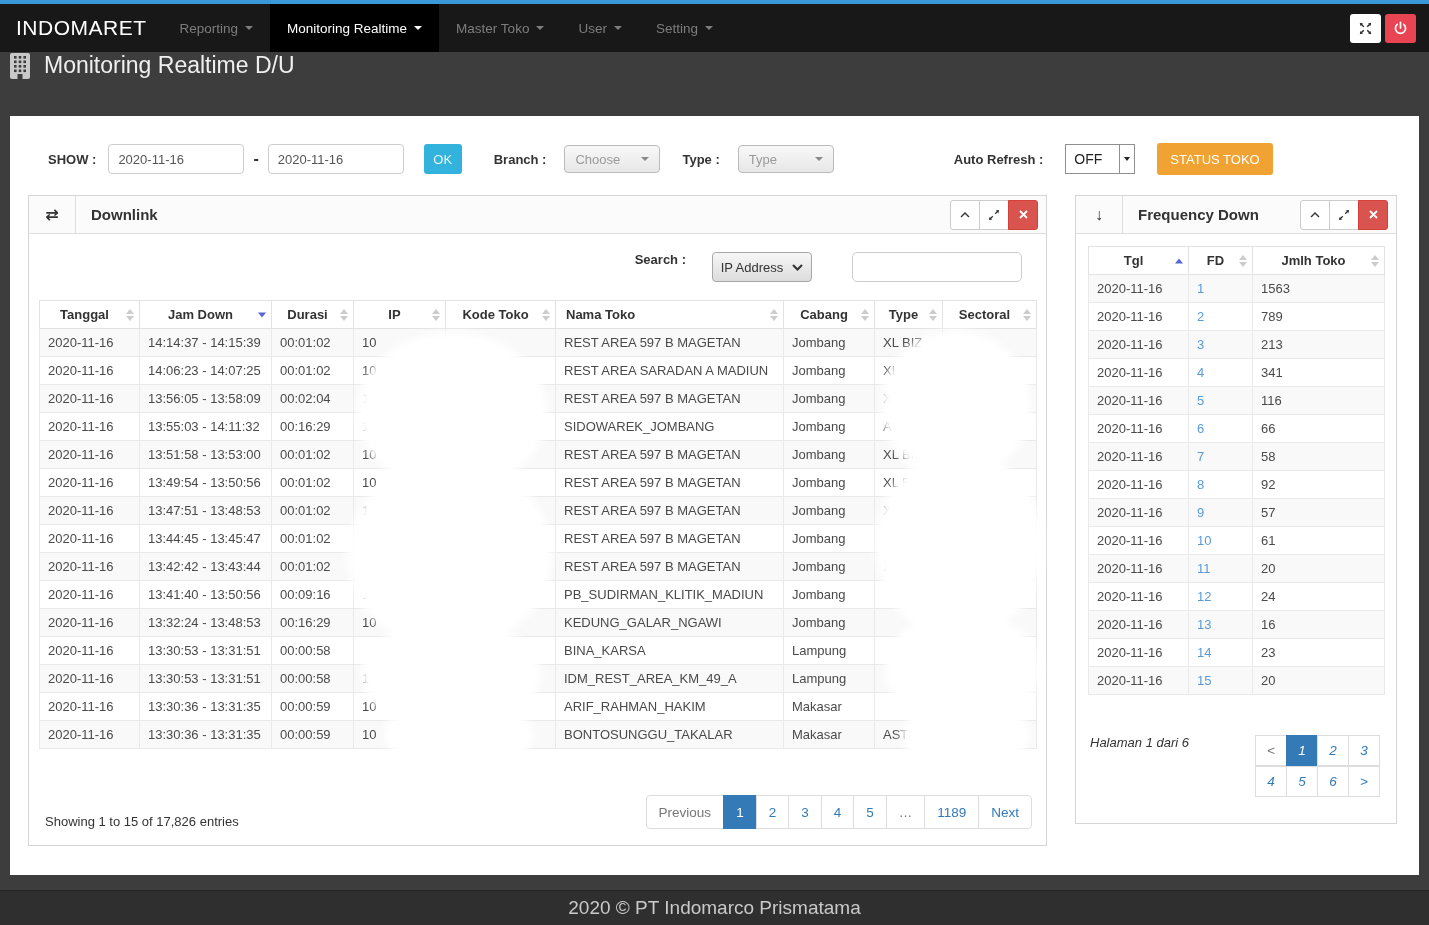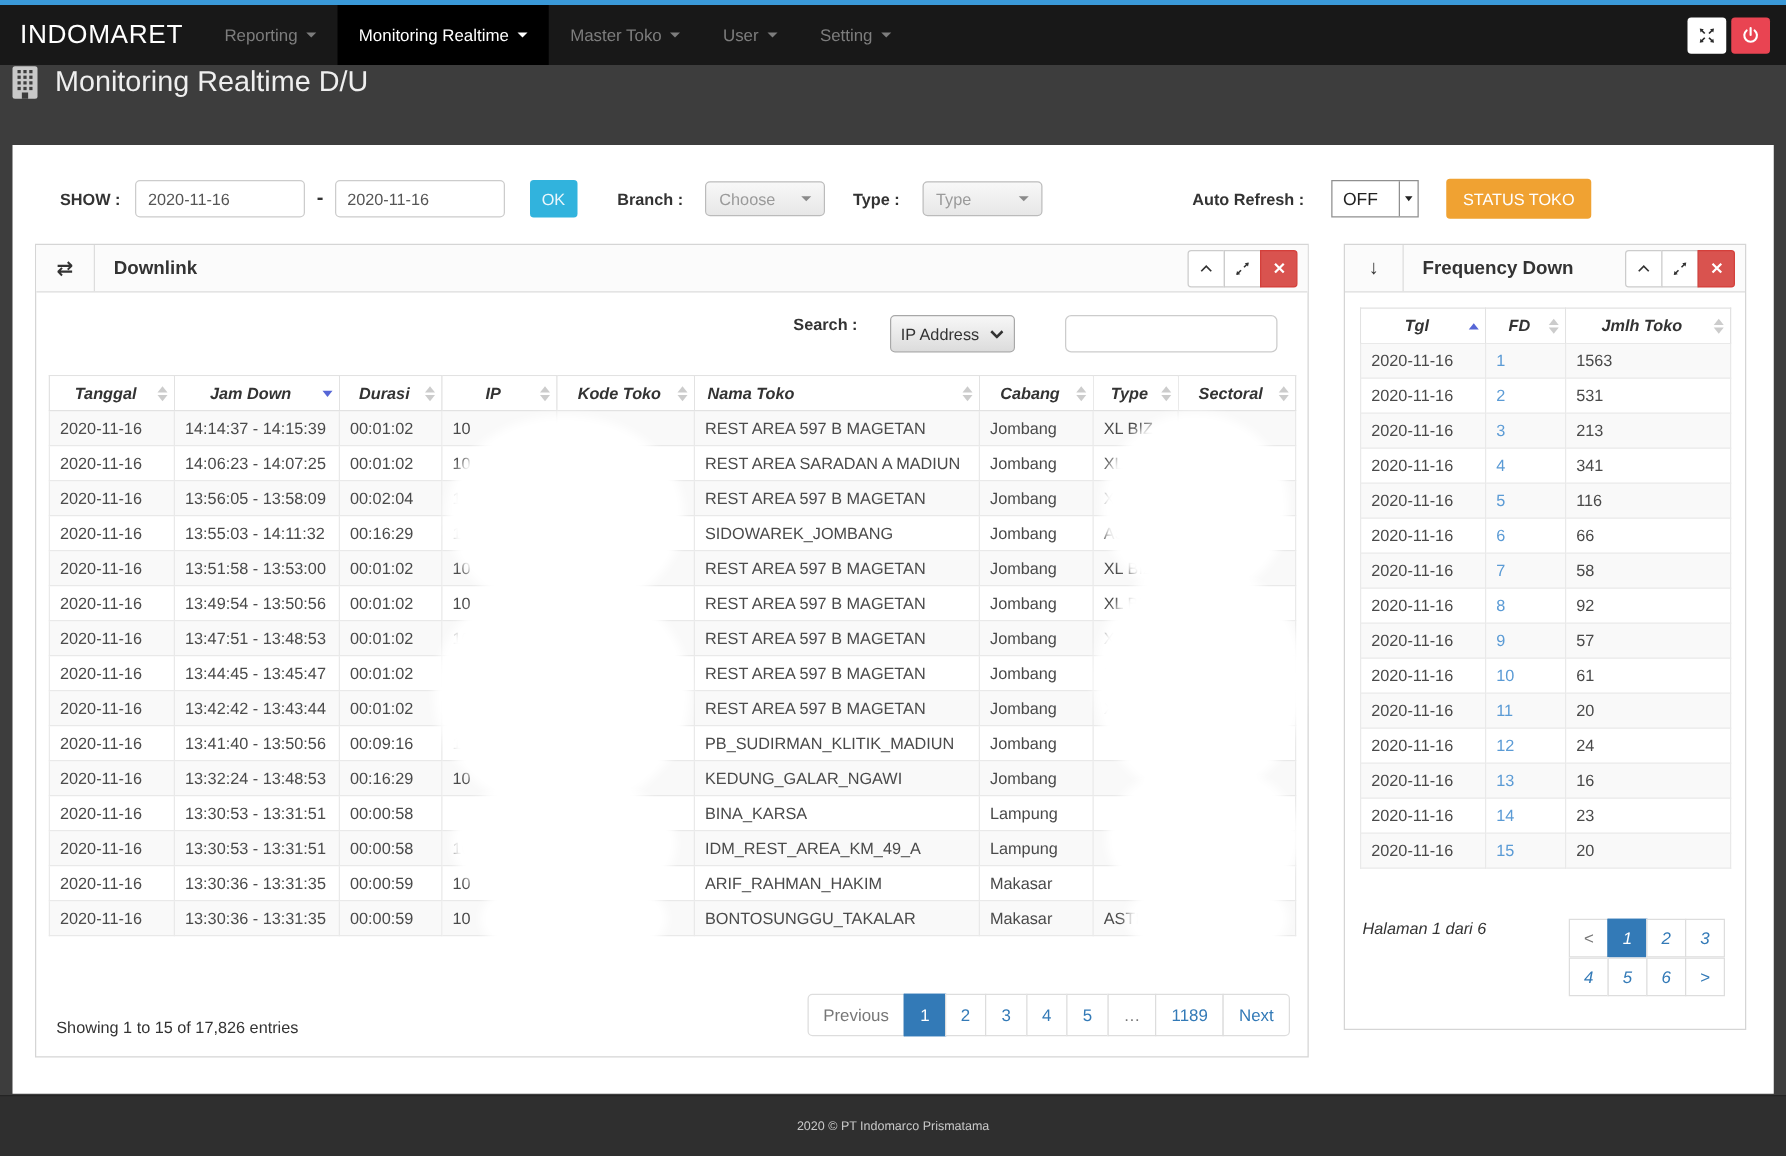--- a/index.html
+++ b/index.html
@@ -49,21 +49,21 @@
   .hbtn:first-child { border-radius:3px 0 0 3px; }
   .hbtn-close { background:#d9534f; border-color:#d43f3a; border-radius:0 3px 3px 0; }
   .panel-body { padding:8px 10px 16px; }
   
   .search-row { display:flex; justify-content:flex-end; align-items:flex-start; margin:10px 14px 18px 0; }
   .ip-btn { width:100px; height:30px; margin-left:26px; background:linear-gradient(#f7f7f7,#dcdcdc); border:1px solid #a8a8a8; border-radius:4px; font-size:13px; color:#333; display:flex; align-items:center; justify-content:center; gap:9px; cursor:pointer; }
   .search-input { width:170px; height:30px; margin-left:40px; border:1px solid #ccc; border-radius:5px; font-family:inherit; padding:0 8px; }
   
   .table-wrap { position:relative; }
   table { border-collapse:collapse; table-layout:fixed; font-size:13px; }
-  th { height:28px; border:1px solid #e2e2e2; font-weight:bold; color:#333; position:relative; padding:0 16px 0 6px; text-align:center; cursor:pointer; background:#fff;font-style:italic; }
+  th { height:28px; border:1px solid #e2e2e2; font-weight:bold; color:#333; position:relative; padding:0 16px 0 6px; text-align:center; cursor:pointer; background:#fff; }
   th.th-left { text-align:left; padding-left:10px; }
   td { height:28px; border:1px solid #e9e9e9; padding:0 8px; color:#4a4a4a; white-space:nowrap; overflow:hidden; }
   tbody tr:nth-child(odd) td { background:#f9f9f9; }
   .sort { position:absolute; right:5px; top:50%; transform:translateY(-50%); display:flex; flex-direction:column; gap:2px; }
   .tri-up { width:0; height:0; border-left:4px solid transparent; border-right:4px solid transparent; border-bottom:5px solid #ccc; }
   .tri-down { width:0; height:0; border-left:4px solid transparent; border-right:4px solid transparent; border-top:5px solid #ccc; }
   .tri-active.tri-up { border-bottom-color:#5666d6; }
   .tri-active.tri-down { border-top-color:#5666d6; }
   .fd-link { color:#5b9bd5; cursor:pointer; }
   
@@ -74,21 +74,21 @@
   .pagination { display:flex; }
   .pg { min-width:32px; height:34px; padding:0 12px; border:1px solid #ddd; background:#fff; color:#337ab7; font-size:13.5px; display:flex; align-items:center; justify-content:center; margin-left:-1px; cursor:pointer; }
   .pg.active { background:#337ab7; border-color:#337ab7; color:#fff; }
   .pg.disabled { color:#777; cursor:default; }
   .pg:first-child { border-radius:4px 0 0 4px; }
   .pg:last-child { border-radius:0 4px 4px 0; }
   .freq-foot { display:flex; justify-content:space-between; align-items:flex-start; margin:40px 4px 14px 2px;font-style:italic; }
   .freq-pages { display:flex; flex-wrap:wrap; width:129px; justify-content:flex-end; }
   .freq-pages .pg { min-width:32px; padding:0; height:31px; border-radius:0; }
   
-  .site-footer { position:absolute; left:0; right:0; bottom:0; height:49px; background:#2f2f2f; border-top:1px solid #242424; display:flex; align-items:center; justify-content:center; color:#c9c9c9; font-size:10px; }
+  .site-footer { position:absolute; left:0; right:0; bottom:0; height:35px; background:#2f2f2f; border-top:1px solid #242424; display:flex; align-items:center; justify-content:center; color:#c9c9c9; font-size:19px; }
   h1,h2 { font-weight:bold; }
 </style>
 </head>
 <body>
 
 <div class="topstrip"></div>
 
 <div class="navbar">
   <div class="brand">INDOMARET</div>
   <div class="nav-item">
@@ -525,21 +525,21 @@
           </thead>
           <tbody id="freq-tbody">
               <tr>
                 <td>2020-11-16</td>
                 <td class="fd-link">1</td>
                 <td>1563</td>
               </tr>
               <tr>
                 <td>2020-11-16</td>
                 <td class="fd-link">2</td>
-                <td>531</td>
+                <td>789</td>
               </tr>
               <tr>
                 <td>2020-11-16</td>
                 <td class="fd-link">3</td>
                 <td>213</td>
               </tr>
               <tr>
                 <td>2020-11-16</td>
                 <td class="fd-link">4</td>
                 <td>341</td>

